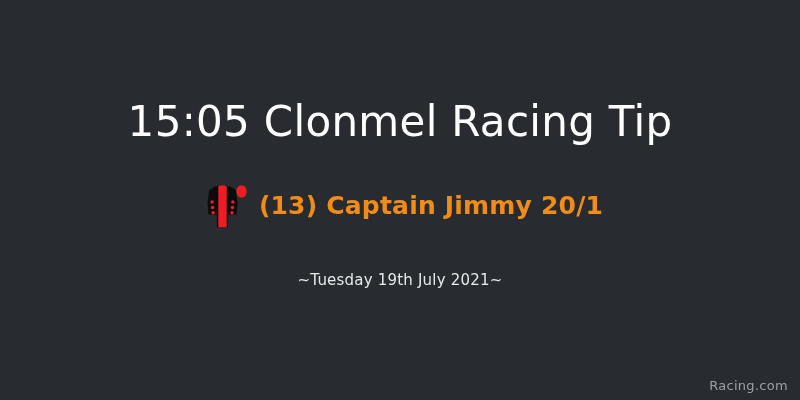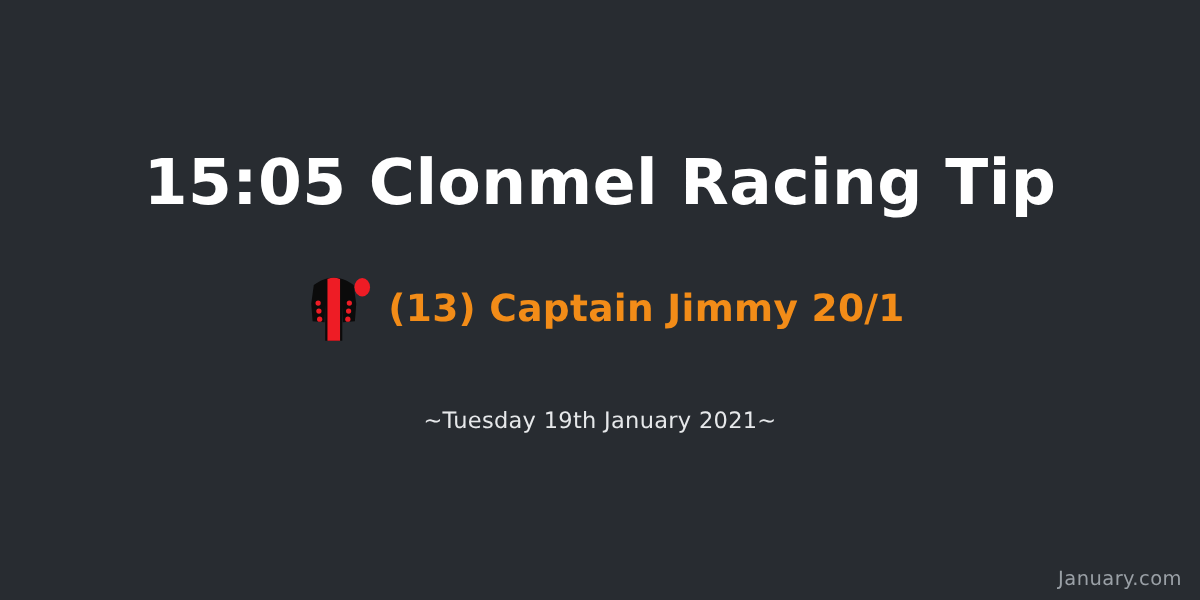--- a/index.html
+++ b/index.html
@@ -27,21 +27,21 @@
     position: absolute;
     left: 0;
     top: 99px;
     width: 800px;
     text-align: center;
   }
   #race-title {
     display: inline-block;
     color: #ffffff;
     font-size: 42px;
-    font-weight: 700;
+    font-weight: 400;
     letter-spacing: 0.3px;
     line-height: 1.1;
     white-space: nowrap;
   }
 
   
   #tip-row {
     position: absolute;
     left: 0;
     top: 182px;
@@ -139,20 +139,20 @@
 
         <circle cx="35.9" cy="20.0" r="1.75" fill="#ee1c25"></circle>
         <circle cx="35.4" cy="25.4" r="1.75" fill="#ee1c25"></circle>
         <circle cx="34.9" cy="30.8" r="1.75" fill="#ee1c25"></circle>
       </svg>
     </span>
     <span id="tip-text">(13) Captain Jimmy 20/1</span>
   </div>
 
   <div id="date-row">
-    <span id="race-date">~Tuesday 19th January 2021~</span>
+    <span id="race-date">~Tuesday 19th July 2021~</span>
   </div>
 
   <div id="footer">
-    <span id="watermark">January.com</span>
+    <span id="watermark">Racing.com</span>
   </div>
 
 </div>
 
 </body></html>

